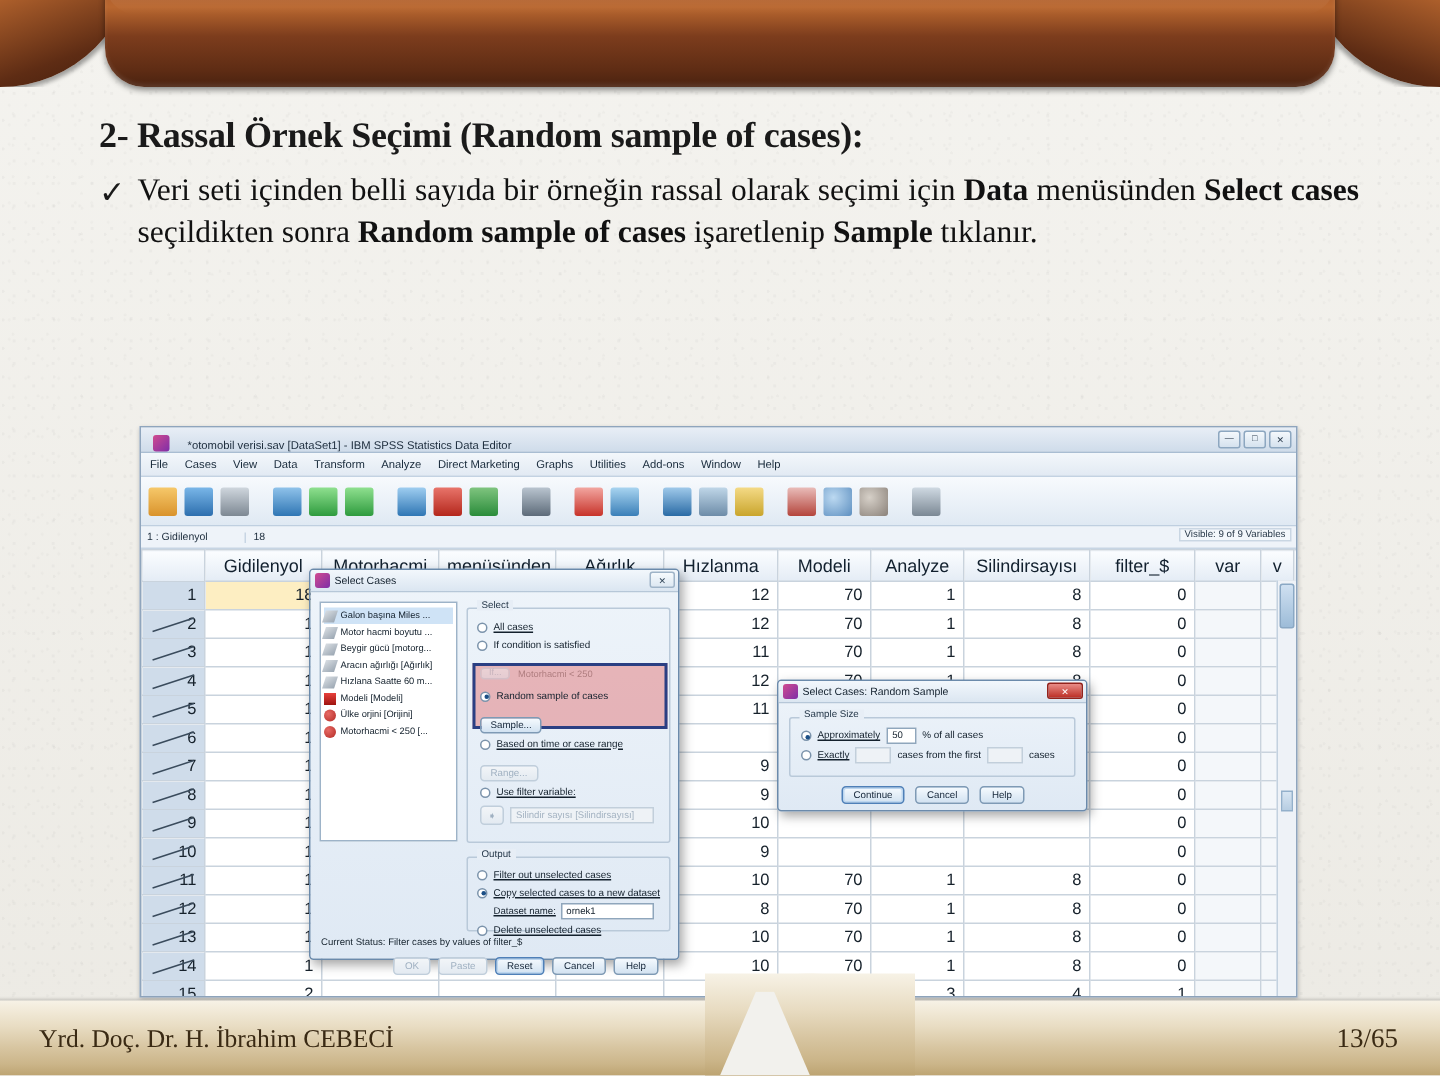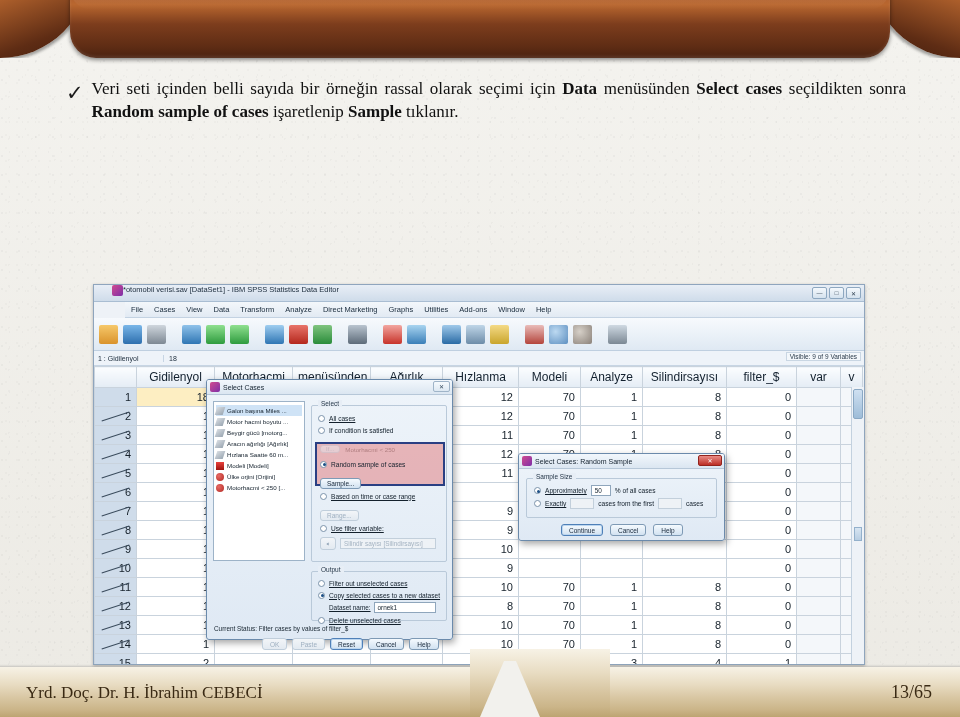--- a/index.html
+++ b/index.html
@@ -84,52 +84,52 @@
 
   
   .content{ position:absolute; left:66px; top:78px; width:840px; }
   .heading{
     font-size:24px; font-weight:bold; color:#1a1a1a; letter-spacing:-.2px;
     font-family:"Liberation Serif", serif; margin-bottom:8px;
   }
   .bullet-row{ display:flex; gap:8px; align-items:flex-start; }
   .check{ font-size:21px; color:#1a1a1a; line-height:1.32; padding-top:2px; }
   .bullet-text{
-    font-size:17px; color:#111; line-height:1.33; text-align:justify;
+    font-size:21px; color:#111; line-height:1.33; text-align:justify;
     font-family:"Liberation Serif", serif; width:815px;
   }
   .bullet-text b{ font-weight:bold; }
 
   
   .spss{
     position:absolute; left:93px; top:284px; width:772px; height:381px;
     background:#eef2f7; border:1px solid #8fa5bd;
     font-family:"Liberation Sans", sans-serif; overflow:hidden;
     box-shadow:0 1px 3px rgba(0,0,0,.25);
   }
   .spss-title{
     height:17px; background:linear-gradient(180deg,#e8eef6,#cfdcea);
-    border-bottom:1px solid #a9bdd2; display:flex; align-items:flex-start;
-    padding:0 18px; gap:0; position:relative;
+    border-bottom:1px solid #a9bdd2; display:flex; align-items:flex-end;
+    padding:0 8px; gap:12px; position:relative;
   }
   .spss-ico{
     width:11px; height:11px; border-radius:2px;
     background:linear-gradient(135deg,#d14b8f,#7e2ea8); flex:none;
   }
   .spss-title-text{ font-size:7.5px; color:#1b2b3b; white-space:nowrap; }
   .win-btns{ position:absolute; right:3px; top:2px; display:flex; gap:2px; }
   .win-btn{
     width:15px; height:12px; border:1px solid #8da7c0; border-radius:2px;
     background:linear-gradient(180deg,#f4f8fc,#d5e2ee);
     font-size:6px; color:#2b3c4d; display:flex; align-items:center; justify-content:center;
   }
   .spss-menu{
     height:16px; background:linear-gradient(180deg,#f3f7fb,#e2eaf3);
     border-bottom:1px solid #c3d2e2; display:flex; align-items:center;
-    padding:0 6px; gap:11px;margin-left:31px;
+    padding:0 6px; gap:11px;
   }
   .menu-item{ font-size:7.5px; color:#17293a; white-space:nowrap; }
   .spss-toolbar{
     height:33px; background:linear-gradient(180deg,#f7fafd,#dfe9f3);
     border-bottom:1px solid #bfcfe0; display:flex; align-items:center;
     padding:0 5px; gap:5px;
   }
   .tb-ico{ width:19px; height:19px; border-radius:2px; flex:none; position:relative; }
   .tb-sep{ width:6px; }
   .spss-cellbar{
@@ -294,20 +294,21 @@
   <div class="wm-text">ÜNİVERSİTESİ</div>
 </div>
 
 <div class="banner-wrap">
   <div class="banner-curve-l"></div>
   <div class="banner-curve-r"></div>
   <div class="banner"></div>
 </div>
 
 <div class="content">
+  <div class="heading">2- Rassal Örnek Seçimi (Random sample of cases):</div>
   <div class="bullet-row">
     <div class="check">✓</div>
     <div class="bullet-text" id="bullet-text"><span>Veri seti içinden belli sayıda bir örneğin rassal olarak seçimi için </span><b>Data</b><span> menüsünden </span><b>Select cases</b><span> seçildikten sonra </span><b>Random sample of cases</b><span> işaretlenip </span><b>Sample</b><span> tıklanır.</span></div>
   </div>
 </div>
 
 <div class="spss">
 
   <div class="spss-title">
     <div class="spss-ico"></div>

